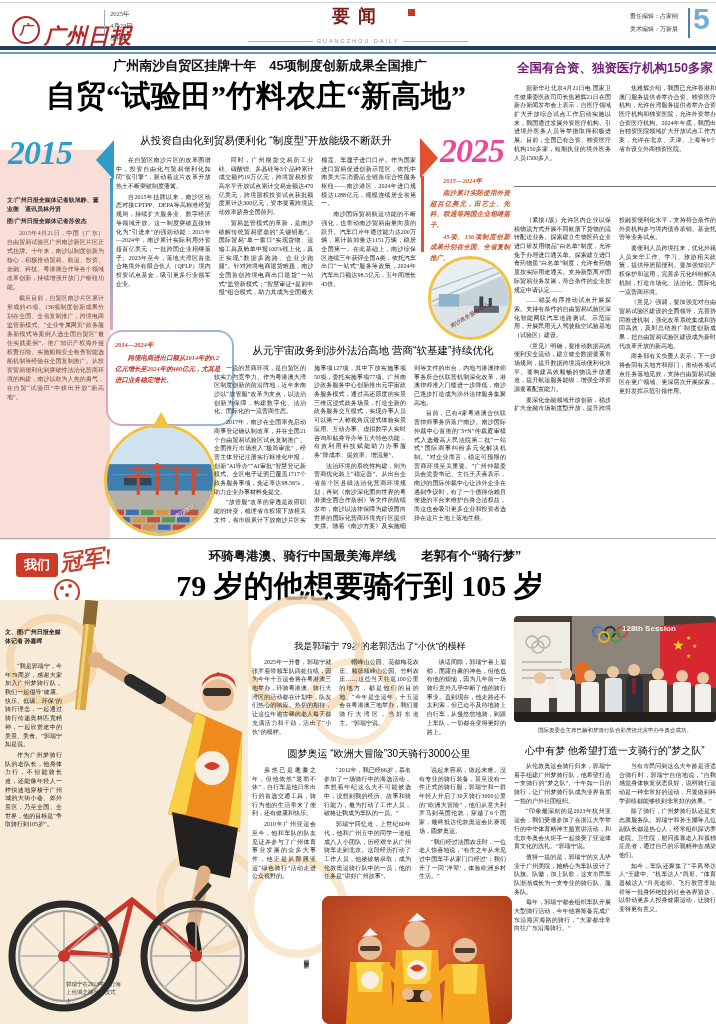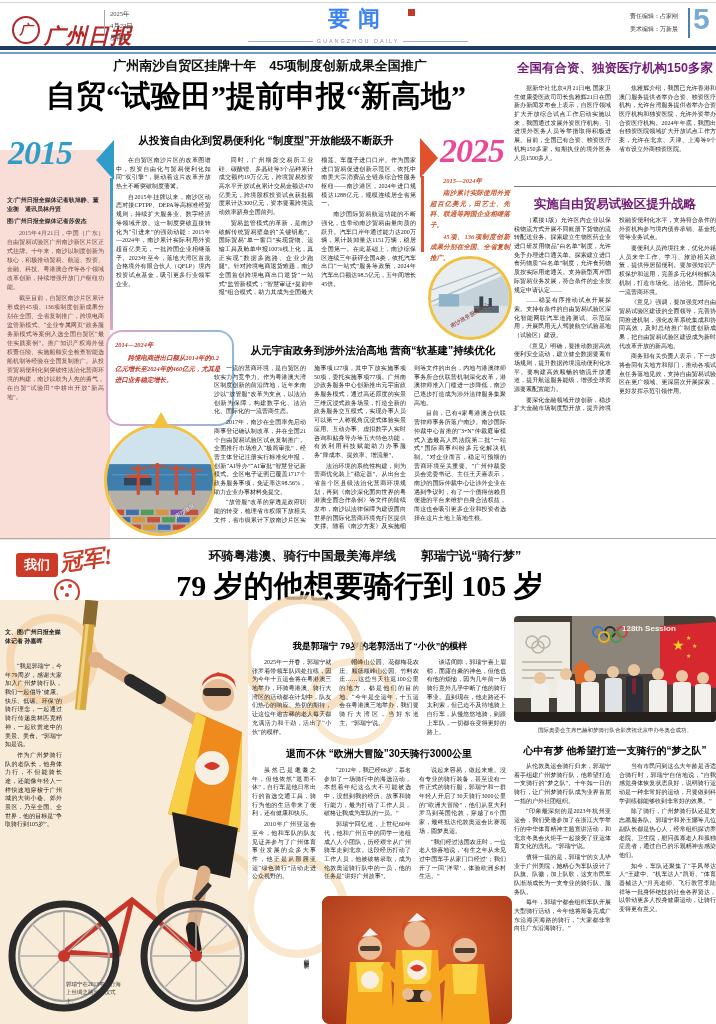--- a/index.html
+++ b/index.html
@@ -9,31 +9,31 @@
   .sans{font-family:"Liberation Sans","DejaVu Sans",sans-serif;}
   p{margin:0 0 2px 0;text-indent:2em;}
   .noind p{text-indent:0;}
   .just{text-align:justify;}
   
   .logo-emblem{width:24px;height:24px;border:2px solid #b5282a;border-radius:50%;color:#b5282a;
     font-weight:bold;font-size:13px;line-height:24px;text-align:center;font-style:italic;}
   .logo-text{color:#b5282a;font-size:21px;font-weight:bold;font-style:italic;letter-spacing:1px;margin-top:12px;}
   .vline{border-left:1px solid #9aa7b5;}
   .datebox{font-size:6.5px;color:#444;line-height:1.55;}
-  .sectitle{font-size:22px;font-weight:bold;color:#3b82f6;letter-spacing:8px;}
+  .sectitle{font-size:18px;font-weight:bold;color:#7f1d1d;letter-spacing:8px;}
   .dailyline{display:flex;align-items:center;gap:4px;color:#7d93ad;font-size:5.5px;letter-spacing:2px;}
   .dailyline::before,.dailyline::after{content:"";flex:1;border-top:1px solid #9fb4c7;}
   .editors{font-size:6px;color:#333;line-height:1.8;text-align:right;}
   .pagenum{font-size:30px;font-weight:bold;color:#76abd3;}
   
   .kicker{font-weight:bold;color:#111;text-align:center;}
   .headline1{font-size:30px;font-weight:900;text-align:center;letter-spacing:0px;color:#000;}
   .smallbody{font-size:6px;line-height:1.45;color:#222;}
   .rtitle{font-weight:bold;font-size:12.5px;text-align:center;color:#701a75;}
-  .subhead{font-weight:bold;font-size:10.5px;text-align:center;color:#000;}
+  .subhead{font-weight:normal;font-size:10.5px;text-align:center;color:#000;}
   .pinkpanel{background:#f8ded7;}
   .sidebar-credit{font-size:6px;color:#333;font-weight:bold;line-height:1.5;margin-bottom:3px;}
   .sidebar-body{font-size:6px;line-height:1.5;color:#70443a;}
   .yr{font-size:34px;font-weight:bold;font-style:italic;letter-spacing:-1px;}
   .tri-l{width:0;height:0;border-top:20px solid transparent;border-bottom:20px solid transparent;}
   .oblock{font-size:6.5px;font-weight:bold;font-style:italic;color:#c8572e;line-height:1.6;}
   .hlbox-out{background:linear-gradient(90deg,#dba8c5,#8fb9dc);border-radius:16px;padding:2px;}
   .hlbox-in{background:#fff;border-radius:14px;height:100%;box-sizing:border-box;padding:8px 7px;
     font-size:6.4px;line-height:1.7;color:#c0392b;font-style:italic;font-weight:bold;}
   .circ{border-radius:50%;overflow:hidden;border:3px solid #f2c23e;}
@@ -75,30 +75,29 @@
   <div class="abs editors sans noind" style="left:560px;top:11px;width:118px;">
     <p>责任编辑：占家刚</p>
     <p>美术编辑：万新晨</p>
   </div>
   <div class="abs" style="left:688px;top:8px;height:30px;border-left:2px solid #4a7fae;"></div>
   <div class="abs pagenum sans" style="left:693px;top:2px;">5</div>
   <div class="abs rule" style="left:0;top:46px;width:716px;height:4px;"></div>
   <div class="abs" style="left:0;top:52px;width:716px;height:2px;background:#6d9cc0;"></div>
 
   <div class="abs kicker sans" style="left:20px;top:57px;width:500px;font-size:13px;">广州南沙自贸区挂牌十年　45项制度创新成果全国推广</div>
-  <div class="abs headline1" style="left:0;top:76px;width:512px;">自贸“试验田”提前申报“新高地”</div>
+  <div class="abs headline1" style="left:0;top:76px;width:512px;">自贸“试验田”竹料农庄“新高地”</div>
 
   <div class="abs" style="left:514px;top:58px;width:202px;height:478px;">
     <div class="rtitle sans" style="position:absolute;top:2px;width:202px;">全国有合资、独资医疗机构150多家</div>
     <div class="smallbody just col2 clip" style="position:absolute;top:26px;width:202px;height:94px;">
         <p>据新华社北京4月21日电 国家卫生健康委医政司司长焦雅辉21日在国新办新闻发布会上表示，自医疗领域扩大开放综合试点工作启动实施以来，我国通过发展外资医疗机构、引进境外医务人员等举措取得积极进展。目前，全国已有合资、独资医疗机构150多家，短期执业的境外医务人员1500多人。</p>
         <p>焦雅辉介绍，我国已允许香港和澳门服务提供者举办合资、独资医疗机构，允许台湾服务提供者举办合资医疗机构和独资医院，允许外资举办合资医疗机构。2024年年底，我国出台独资医院领域扩大开放试点工作方案，允许在北京、天津、上海等9个省市设立外商独资医院。</p>
       </div>
     <div style="position:absolute;top:128px;width:202px;border-top:1px solid #777;"></div>
-    <div class="rtitle sans" style="position:absolute;top:138px;width:202px;">实施自由贸易试验区提升战略</div>
     <div class="smallbody just col2 clip" style="position:absolute;top:158px;width:202px;height:320px;">
         <p>（紧接1版）允许区内企业以保税物流方式开展不同账册下货物的流转配送业务。探索建立生物医药企业进口研发用物品“白名单”制度，允许免予办理进口通关单。探索建立进口食药物质“白名单”制度，允许食药物质按实际用途通关。支持新型离岸国际贸易业务发展，符合条件的企业按规定申请认定……</p>
         <p>……稳妥有序推动试点开展探索。支持有条件的自由贸易试验区深化智能网联汽车道路测试、示范应用，开展民用无人驾驶航空试验基地（试验区）建设。</p>
         <p>《意见》明确，要推动数据高效便利安全流动，建立健全数据要素市场规则，提升数据跨境流动便利化水平。要构建高效顺畅的物流开放通道，提升航运服务能级，增强全球资源要素配置能力。</p>
         <p>要深化金融领域开放创新，稳步扩大金融市场制度型开放，提升跨境投融资便利化水平，支持符合条件的外资机构参与境内债券承销、基金托管等业务试点。</p>
         <p>要便利人员跨境往来，优化外籍人员来华工作、学习、旅游相关政策，提供停居留便利。要加强知识产权保护和运用，完善多元化纠纷解决机制，打造市场化、法治化、国际化一流营商环境。</p>
         <p>《意见》强调，要加强党对自由贸易试验区建设的全面领导，完善协同推进机制，强化改革系统集成和协同高效，及时总结推广制度创新成果，把自由贸易试验区建设成为新时代改革开放的新高地。</p>
         <p>商务部有关负责人表示，下一步将会同有关地方和部门，推动各项试点任务落地见效，支持自由贸易试验区在更广领域、更深层次开展探索，更好发挥示范引领作用。</p>
       </div>
   </div>
@@ -215,21 +214,21 @@
   <div class="abs" style="left:14px;top:545px;width:110px;height:60px;">
     <div class="badge-box sans" style="position:absolute;left:2px;top:8px;width:42px;height:24px;font-size:13px;line-height:24px;">我们</div>
     <div class="badge-script" style="position:absolute;left:46px;top:0px;font-size:22px;">冠军!</div>
     <div style="position:absolute;left:40px;top:34px;width:22px;height:22px;border:2px solid #cc3b28;border-radius:50%;">
       <div style="position:absolute;left:4px;top:5px;width:4px;height:4px;background:#cc3b28;border-radius:50%;"></div>
       <div style="position:absolute;left:12px;top:3px;width:4px;height:4px;background:#cc3b28;border-radius:50%;"></div>
       <div style="position:absolute;left:9px;top:12px;width:4px;height:4px;background:#cc3b28;border-radius:50%;"></div>
     </div>
   </div>
 
-  <div class="abs kicker sans" style="left:130px;top:548px;width:470px;font-size:12.5px;">环骑粤港澳、骑行中国最美海岸线　　郭瑞宁说“骑行梦”</div>
+  <div class="abs kicker sans" style="left:130px;top:548px;width:470px;font-size:12.5px;">环骑粤港澳、骑行中国最美海岸线　　老郭有个“骑行梦”</div>
   <div class="abs headline2" style="left:80px;top:566px;width:560px;">79 岁的他想要骑行到 105 岁</div>
   <div class="abs subhead sans" style="left:240px;top:640px;width:280px;font-size:9px;">我是郭瑞宁 79岁的老郭活出了“小伙”的模样</div>
 
   <div class="abs ring" style="left:242px;top:595px;width:104px;height:104px;border:9px solid #f5d7ae;opacity:.75;"></div>
   <div class="abs ring" style="left:308px;top:658px;width:74px;height:74px;border:7px solid #f5d7ae;opacity:.6;"></div>
   <div class="abs ring" style="left:246px;top:856px;width:86px;height:86px;border:8px solid #f5d7ae;opacity:.6;"></div>
 
   <div class="abs clip" style="left:0;top:600px;width:248px;height:424px;background:#f8ecd9;">
     <svg width="248" height="424" viewBox="0 0 248 424" style="position:absolute;left:0;top:0;">
       <circle cx="52" cy="60" r="42" fill="none" stroke="#f4cf9f" stroke-width="8" opacity="0.7"></circle>
@@ -296,21 +295,21 @@
         <p>作为广州梦骑行队的老队长，他身体力行，不但能骑长途，还能像年轻人一样快速地穿梭于广州城的大街小巷、郊外景区，乃至全国、全世界，他的目标是“争取骑行到105岁”。</p>
       </div>
     <div class="abs cap" style="left:66px;top:380px;width:56px;">郭瑞宁在2013年骑行海上丝绸之路出发仪式上。</div>
   </div>
 
   <div class="abs smallbody just col3 clip z1" style="left:252px;top:658px;width:254px;height:86px;">
       <p>2025年一开春，郭瑞宁就张罗着带领车队四处拉练，因为今年十五运会将在粤港澳三地举办，环骑粤港澳、骑行大湾区的活动都在计划中，队友们热心的响应、热切的期待，让这位年逾古稀的老人每天都充满活力和干劲，活出了“小伙”的模样。</p>
       <p>帽峰山公园、花都梅花农庄、顺德顺峰山公园、竹料农庄……这些当天往返100公里的地方，都是他们的目的地。“今年是全运年，十五运会在粤港澳三地举办，我们要骑行大湾区，当好东道主。”郭瑞宁说。</p>
       <p>谈话间隙，郭瑞宁喜上眉梢，面露自豪的神色，但他也有他的烦恼，因为几年前一场骑行意外几乎中断了他的骑行事业。直到现在，他走路还不太利索，但已迫不及待地骑上自行车，从慢悠悠地骑，到跟上车队，一切都在变得更好的路上。</p>
     </div>
-  <div class="abs subhead sans z1" style="left:250px;top:747px;width:258px;font-size:10px;">退而不休 “欧洲大冒险”30天骑行3000公里</div>
+  <div class="abs subhead sans z1" style="left:250px;top:747px;width:258px;font-size:10px;">圆梦奥运 “欧洲大冒险”30天骑行3000公里</div>
   <div class="abs smallbody just clip z1" style="left:252px;top:766px;width:64px;height:182px;">
       <p>虽然已是耄耋之年，但他依然“退而不休”，自行车是他日常出行的首选交通工具，骑行为他的生活带来了便利，还有健康和快乐。</p>
       <p>2010年广州亚运会至今，他和车队的队友见证并参与了广州体育事业发展的众多大事件，他正是从那届亚运“绿色骑行”活动走进公众视野的。</p>
     </div>
   <div class="abs smallbody just col2 clip z1" style="left:324px;top:766px;width:182px;height:126px;">
       <p>“2012年，我已经66岁，慕名参加了一场骑行中的海选活动，本想着年纪这么大不可能被选中，没想到我的经历、故事和骑行能力，最为打动了工作人员，破格让我成为车队的一员。”</p>
       <p>郭瑞宁回忆道，上世纪60年代，他和广州五中的同学一道组成八人小团队，历经艰辛从广州骑车走到北京。这段经历打动了工作人员，他被破格录取，成为伦敦奥运骑行队中的一员，他的任务是“讲好广州故事”。</p>
       <p>说起来容易，做起来难。没有专业的骑行装备，甚至没有一件正式的骑行服，郭瑞宁和一群年轻人开启了30天骑行3000公里的“欧洲大冒险”，他们从意大利罗马到英国伦敦，穿越了6个国家，最终抵达伦敦奥运会比赛现场，圆梦奥运。</p>
       <p>“我们经过法国农庄时，一位老人惊喜地说，‘有生之年从未见过中国车手从家门口经过’；我们开了一回‘洋荤’，体验欧洲乡村生活。”</p>
     </div>

